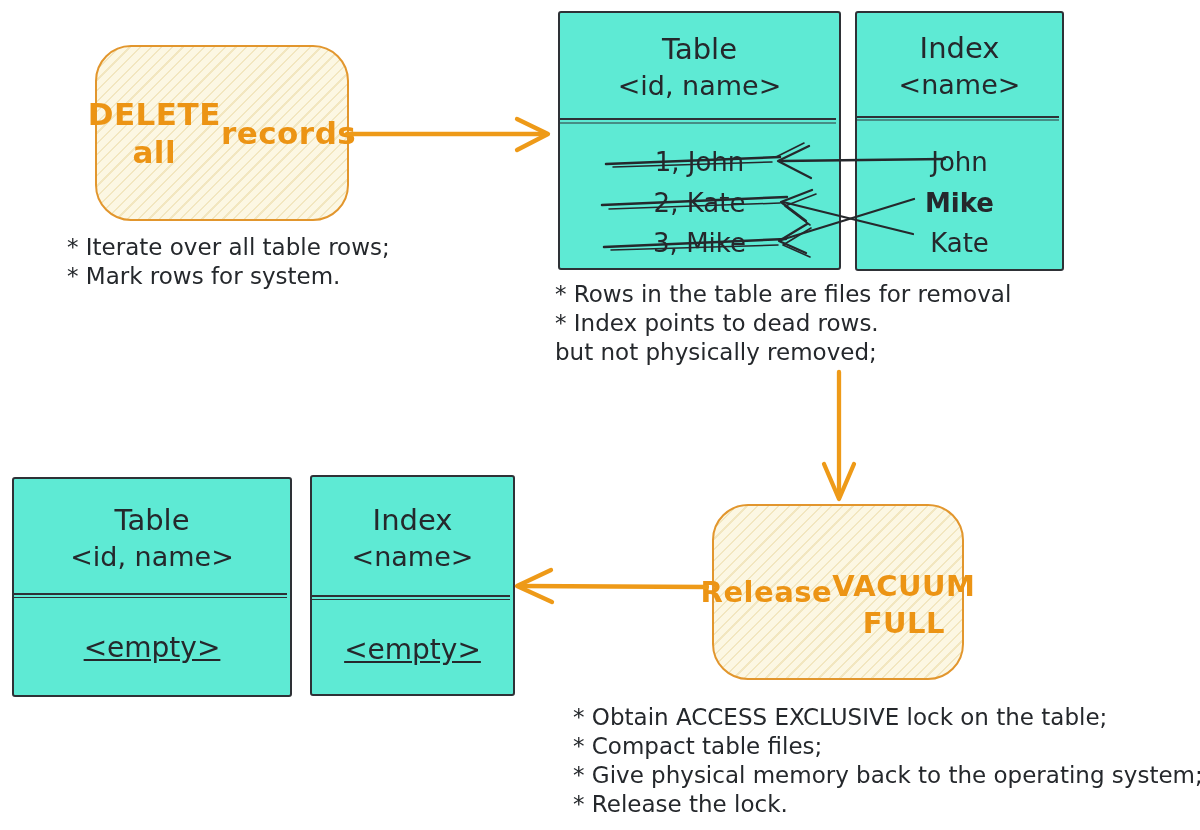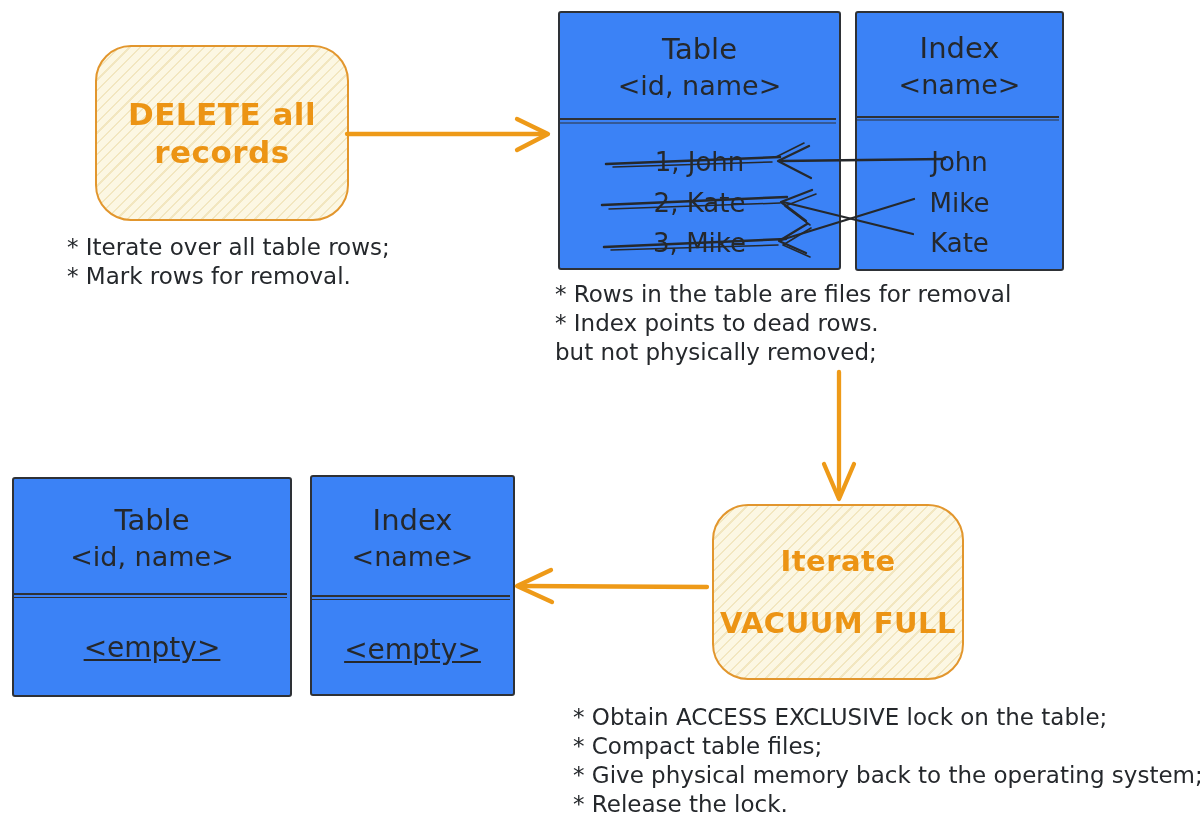--- a/index.html
+++ b/index.html
@@ -4,25 +4,25 @@
 <style>
   html,body{margin:0;padding:0;background:#ffffff;}
   .canvas{
     position:relative;width:1200px;height:830px;background:#ffffff;overflow:hidden;
     font-family:"DejaVu Sans",sans-serif;color:#25282c;
   }
   .softbox{
     position:absolute;border:2.5px solid #e2962d;border-radius:36px;
     background-color:#fcf7e3;
     background-image:repeating-linear-gradient(135deg, rgba(226,203,134,0.38) 0px, rgba(226,203,134,0.38) 1.6px, transparent 1.6px, transparent 7.5px);
-    display:flex;flex-direction:column;align-items:center;justify-content:center;
+    display:flex;flex-direction:row;align-items:center;justify-content:center;
   }
   .softbox .ln{color:#ec9414;font-weight:700;text-align:center;letter-spacing:0.5px;}
   .box{
-    position:absolute;border:2px solid #2e3136;border-radius:3px;background:#3b82f6;
+    position:absolute;border:2px solid #2e3136;border-radius:3px;background:#5eead4;
   }
   .box-header{
     display:flex;flex-direction:column;align-items:center;justify-content:center;width:100%;
   }
   .t-title{font-size:29px;line-height:37px;}
   .t-schema{font-size:27px;line-height:35px;}
   .t-row{position:absolute;left:0;width:100%;text-align:center;font-size:26px;line-height:30px;}
   .t-body{position:absolute;left:0;width:100%;text-align:center;font-size:28px;text-decoration:underline;}
   .notes{position:absolute;font-size:23px;line-height:29px;white-space:nowrap;}
   .overlay{position:absolute;left:0;top:0;z-index:10;pointer-events:none;}
@@ -32,51 +32,51 @@
 
 <div class="canvas">
 
   <div class="softbox" style="left:95px;top:45px;width:250px;height:172px;">
     <div class="ln" style="font-size:31px;line-height:38px;">DELETE all</div>
     <div class="ln" style="font-size:31px;line-height:38px;">records</div>
   </div>
 
   <div class="notes" style="left:67px;top:233px;">
     <div>* Iterate over all table rows;</div>
-    <div>* Mark rows for removal.</div>
+    <div>* Mark rows for system.</div>
   </div>
 
   <div class="box" style="left:558px;top:11px;width:279px;height:255px;">
     <div class="box-header" style="height:108px;">
       <div class="t-title">Table</div>
       <div class="t-schema">&lt;id, name&gt;</div>
     </div>
     <div class="t-row" style="top:134px;">1, John</div>
     <div class="t-row" style="top:175px;">2, Kate</div>
     <div class="t-row" style="top:215px;">3, Mike</div>
   </div>
 
   <div class="box" style="left:855px;top:11px;width:205px;height:256px;">
     <div class="box-header" style="height:106px;">
       <div class="t-title">Index</div>
       <div class="t-schema">&lt;name&gt;</div>
     </div>
     <div class="t-row" style="top:134px;">John</div>
-    <div class="t-row" style="top:175px;">Mike</div>
+    <div class="t-row" style="top:175px;font-weight:bold;">Mike</div>
     <div class="t-row" style="top:215px;">Kate</div>
   </div>
 
   <div class="notes" style="left:555px;top:280px;">
     <div>* Rows in the table are files for removal</div>
     <div>* Index points to dead rows.</div>
     <div>but not physically removed;</div>
   </div>
 
   <div class="softbox" style="left:712px;top:504px;width:248px;height:172px;">
-    <div class="ln" style="font-size:29px;line-height:37px;">Iterate</div>
+    <div class="ln" style="font-size:29px;line-height:37px;">Release</div>
     <div class="ln" style="font-size:29px;line-height:37px;margin-top:25px;">VACUUM FULL</div>
   </div>
 
   <div class="box" style="left:12px;top:477px;width:276px;height:216px;">
     <div class="box-header" style="height:117px;">
       <div class="t-title">Table</div>
       <div class="t-schema">&lt;id, name&gt;</div>
     </div>
     <div class="t-body" style="top:152px;">&lt;empty&gt;</div>
   </div>

